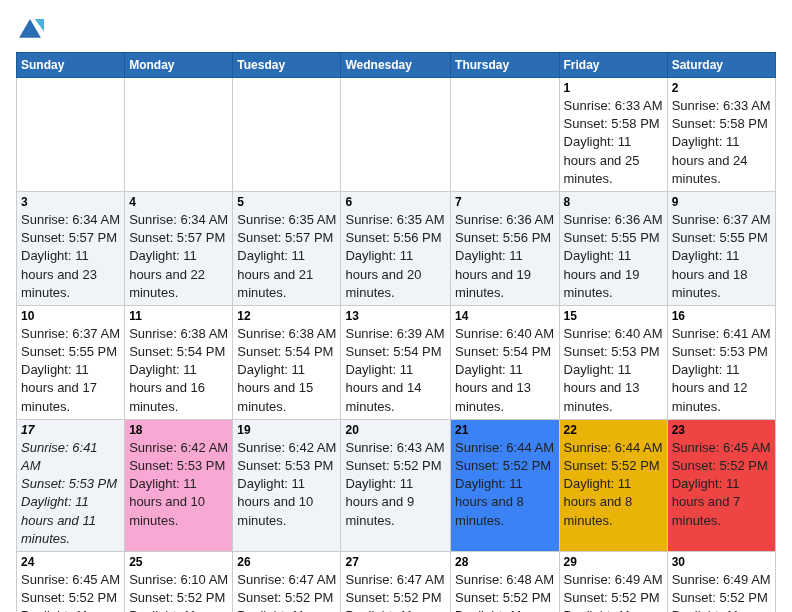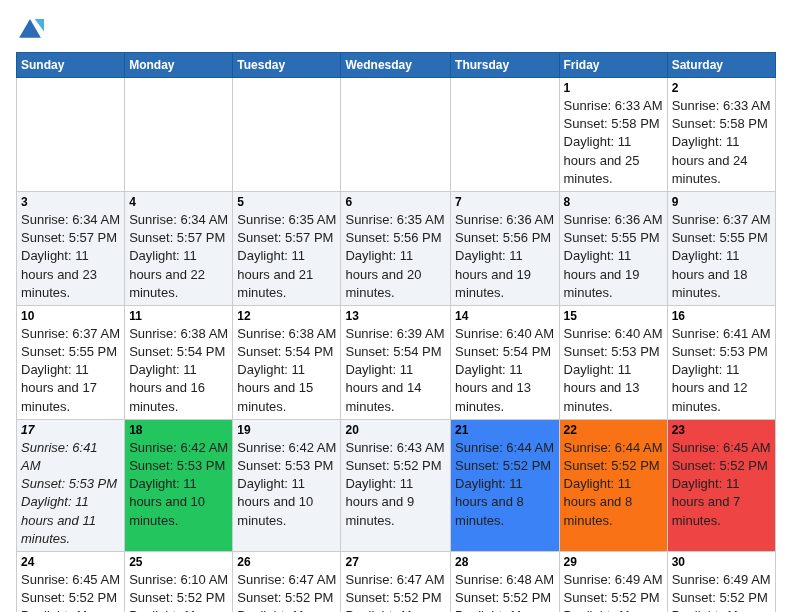--- a/index.html
+++ b/index.html
@@ -217,21 +217,21 @@
 Daylight: 11 hours and 12 minutes.</div>
         </td>
       </tr>
       <tr>
         <td style="background: rgb(240, 244, 248); font-style: italic;">
           <span class="day-num">17</span>
           <div class="day-info" style="white-space: pre-line;">Sunrise: 6:41 AM
 Sunset: 5:53 PM
 Daylight: 11 hours and 11 minutes.</div>
         </td>
-        <td style="background: #22c55e;">
+        <td style="background: #f9a8d4;">
           <span class="day-num">18</span>
           <div class="day-info" style="white-space: pre-line;">Sunrise: 6:42 AM
 Sunset: 5:53 PM
 Daylight: 11 hours and 10 minutes.</div>
         </td>
         <td style="background: rgb(240, 244, 248); margin-top: 48px;">
           <span class="day-num">19</span>
           <div class="day-info" style="white-space: pre-line;">Sunrise: 6:42 AM
 Sunset: 5:53 PM
 Daylight: 11 hours and 10 minutes.</div>
@@ -241,21 +241,21 @@
           <div class="day-info" style="white-space: pre-line;">Sunrise: 6:43 AM
 Sunset: 5:52 PM
 Daylight: 11 hours and 9 minutes.</div>
         </td>
         <td style="background: #3b82f6;">
           <span class="day-num">21</span>
           <div class="day-info" style="white-space: pre-line;">Sunrise: 6:44 AM
 Sunset: 5:52 PM
 Daylight: 11 hours and 8 minutes.</div>
         </td>
-        <td style="background: #f97316;">
+        <td style="background: #eab308;">
           <span class="day-num">22</span>
           <div class="day-info" style="white-space: pre-line;">Sunrise: 6:44 AM
 Sunset: 5:52 PM
 Daylight: 11 hours and 8 minutes.</div>
         </td>
         <td style="background: #ef4444; margin-left: 7px;">
           <span class="day-num">23</span>
           <div class="day-info" style="white-space: pre-line;">Sunrise: 6:45 AM
 Sunset: 5:52 PM
 Daylight: 11 hours and 7 minutes.</div>

